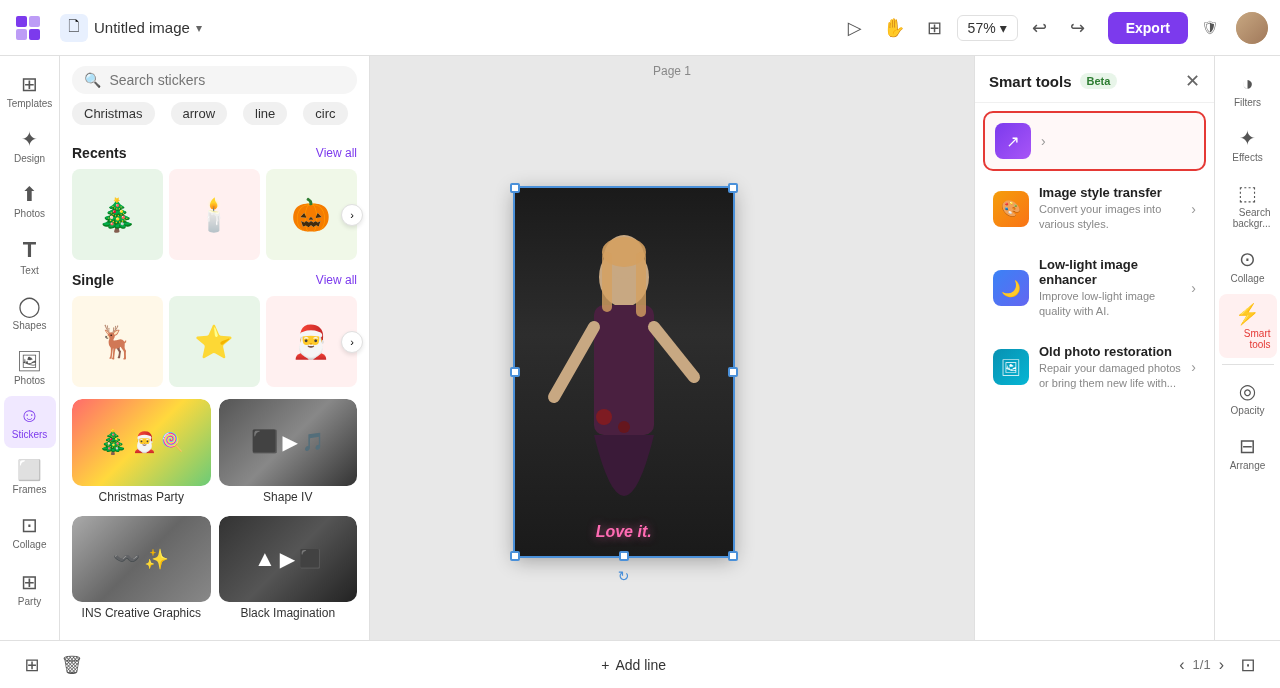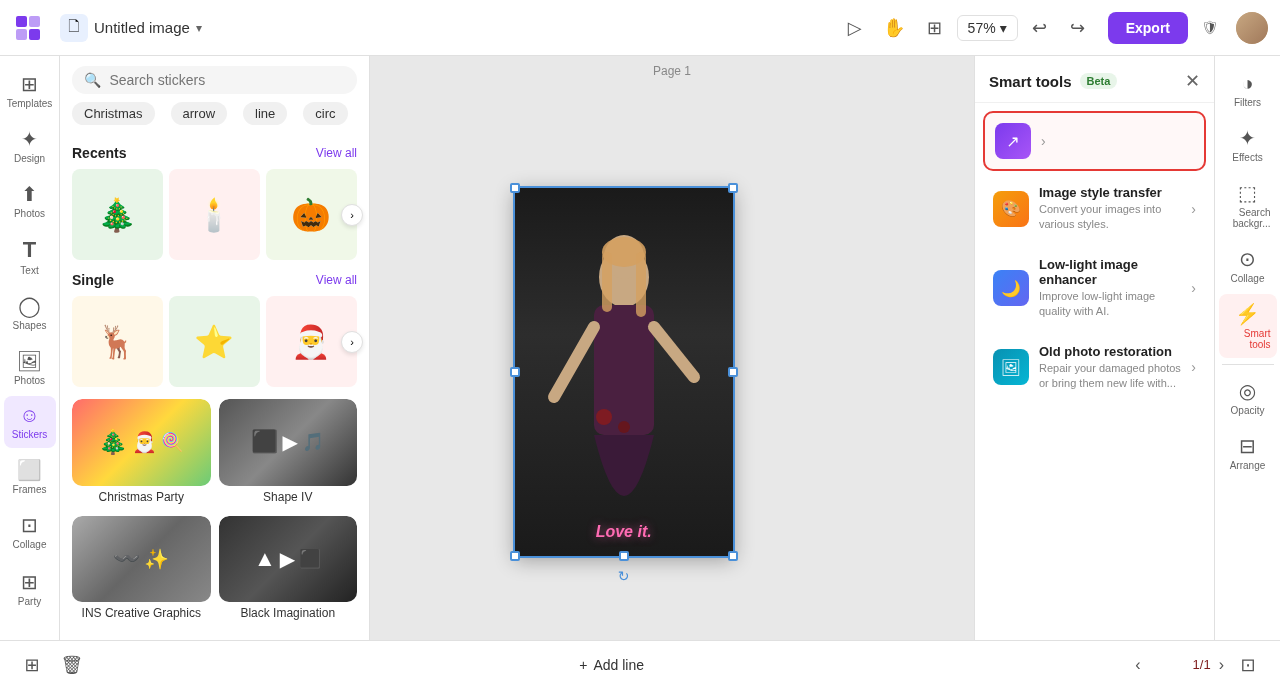--- a/index.html
+++ b/index.html
@@ -105,21 +105,21 @@
     .rs-item.active-red .label { color: #e53935; }
     .rs-separator { height: 1px; background: #e0e0e0; width: 80%; margin: 4px 0; }
 
     
     .bottom-bar { height: 48px; background: white; border-top: 1px solid #e0e0e0; display: flex; align-items: center; justify-content: space-between; padding: 0 16px; flex-shrink: 0; }
     .bottom-left { display: flex; gap: 8px; }
     .bottom-btn { background: transparent; border: none; cursor: pointer; width: 32px; height: 32px; display: flex; align-items: center; justify-content: center; color: #555; font-size: 18px; border-radius: 6px; }
     .add-page-btn { display: flex; align-items: center; gap: 6px; background: transparent; border: none; cursor: pointer; color: #333; font-size: 14px; padding: 6px 12px; border-radius: 6px; }
     .page-nav { display: flex; align-items: center; gap: 8px; }
     .page-nav-btn { background: transparent; border: none; cursor: pointer; color: #555; font-size: 16px; }
-    .page-indicator { font-size: 13px; color: #7f1d1d; margin-left: 44px; }
+    .page-indicator { font-size: 13px; color: #737373; }
 
     
     .pack-christmas-party { background: linear-gradient(135deg, #ff6b6b 0%, #ffd93d 50%, #6bcb77 100%); }
     .pack-shape-iv { background: linear-gradient(135deg, #555 0%, #888 50%, #333 100%); }
     .pack-ins { background: linear-gradient(135deg, #aaa 0%, #666 50%, #888 100%); }
     .pack-black { background: linear-gradient(135deg, #333 0%, #555 50%, #222 100%); }
 
     .recents-grid { display: grid; grid-template-columns: repeat(3, 1fr); gap: 6px; margin-bottom: 12px; position: relative; }
     .nav-arrow { position: absolute; right: -6px; top: 50%; transform: translateY(-50%); background: white; border: 1px solid #e0e0e0; border-radius: 50%; width: 22px; height: 22px; display: flex; align-items: center; justify-content: center; cursor: pointer; font-size: 11px; box-shadow: 0 2px 4px rgba(0,0,0,0.1); z-index: 2; }
   </style>

